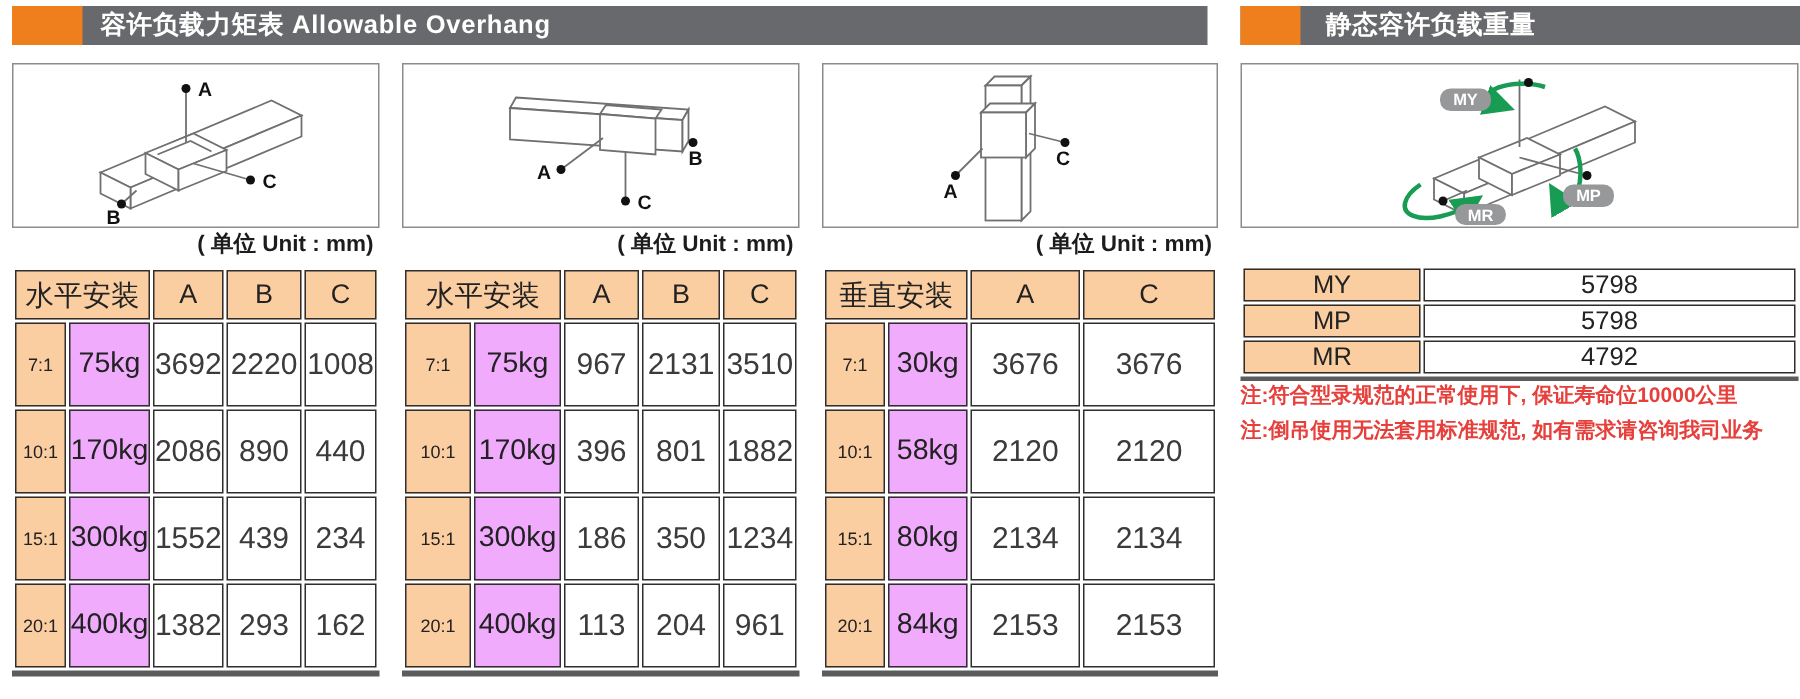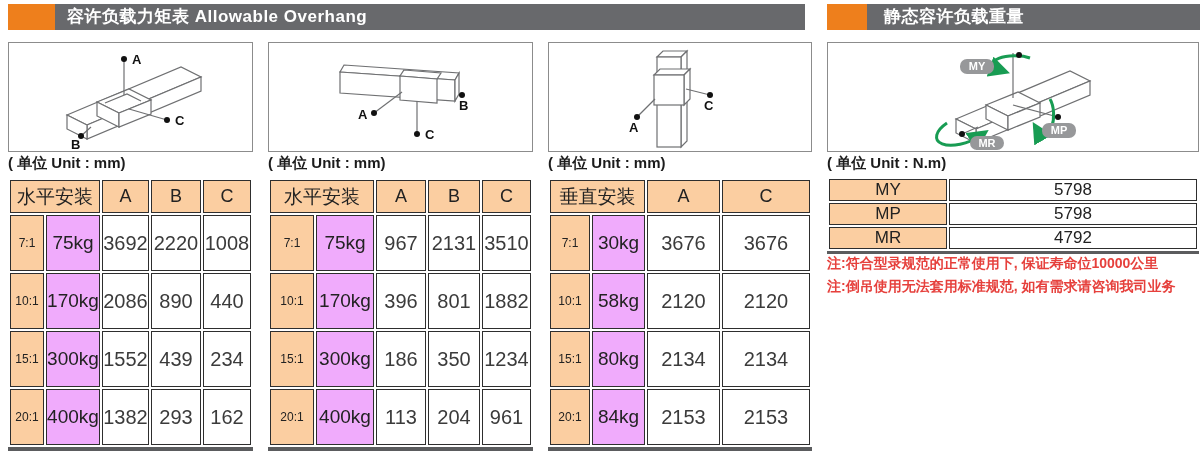--- a/index.html
+++ b/index.html
@@ -8,21 +8,21 @@
 
   
   .hdr{position:absolute;top:4px;height:26px;background:#68696C;}
   .hdr-accent{position:absolute;left:0;top:0;height:26px;background:#EE7F1C;}
   .hdr-title{position:absolute;top:0;line-height:26px;color:#fff;font-size:17px;font-weight:bold;
              white-space:nowrap;letter-spacing:0.5px;}
 
   
   .panel{position:absolute;top:42px;height:110px;background:#fff;border:1px solid #8C8C8C;box-sizing:border-box;}
   .unit{position:absolute;top:154px;height:18px;line-height:18px;font-size:15px;font-weight:bold;
-        color:#1c1c1c;padding-right:4px;box-sizing:border-box;white-space:nowrap;}
+        color:#1c1c1c;text-align:right;padding-right:4px;box-sizing:border-box;white-space:nowrap;}
 
   
   table.mtable{position:absolute;border-collapse:separate;border-spacing:2px;table-layout:fixed;
                border-bottom:4px solid #5B5C5E;}
   .mtable td{border:1px solid #2e2e2e;text-align:center;vertical-align:middle;background:#fff;
              box-sizing:border-box;overflow:hidden;padding:0;}
   .mtable tr.h td{height:33px;margin-top:36px;}
   .mtable tr.r td{height:56px;}
   .mtable td.hd{background:#FBCEA1;font-size:18px;color:#222;}
   .mtable td.install{background:#FBCEA1;font-size:19px;}
@@ -166,21 +166,20 @@
       <rect class="badge" x="214" y="80" width="34" height="15" rx="7"></rect>
       <text class="badgetext" x="231" y="91">MP</text>
 
       <line class="ln" x1="134" y1="91" x2="150" y2="84"></line>
       <path class="green" d="M 119,80 A 17,8 -20 1 0 152,93" marker-end="url(#ag)"></path>
       <circle class="dot" cx="134" cy="91" r="3"></circle>
       <rect class="badge" x="142" y="93" width="34" height="14" rx="7"></rect>
       <text class="badgetext" x="159" y="104">MR</text>
     </svg>
   </div>
-  <div class="unit" style="left:827px;width:372px;">( 单位 Unit : N.m)</div>
 
   <table class="mtable" style="left:8px;top:178px;width:245px;">
     <colgroup>
         <col style="width:34px">
         <col style="width:54px">
         <col style="width:47px">
         <col style="width:50px">
         <col style="width:48px">
       </colgroup>
     <tbody>

